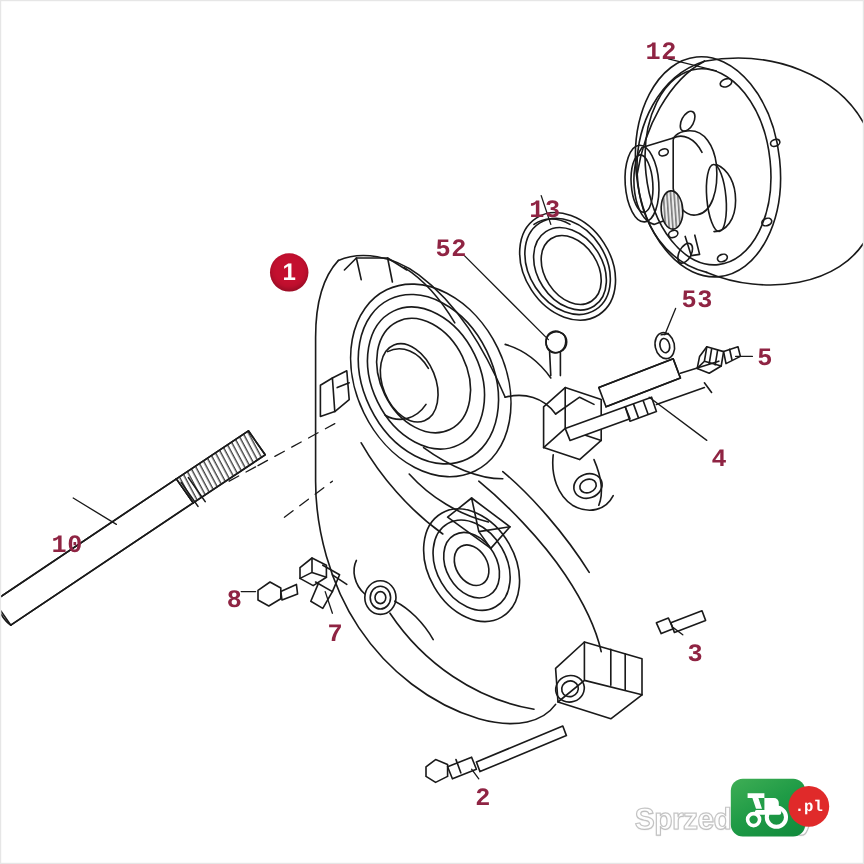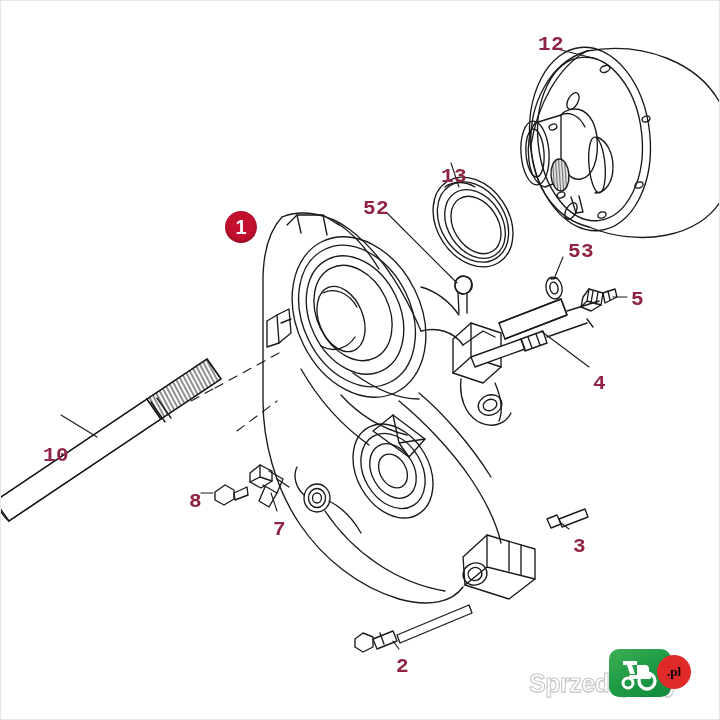--- a/index.html
+++ b/index.html
@@ -91,22 +91,22 @@
     height: 36px;
   }
   #wm-pl {
     position: absolute;
     left: 136px;
     top: 14px;
     width: 34px;
     height: 34px;
     border-radius: 50%;
     background: #e02a2a;
-    color: #000000;
-    font-family: Liberation Serif, serif;
+    color: #ffffff;
+    font-family: Liberation Mono, monospace;
     font-weight: bold;
     font-size: 13px;
     display: flex;
     align-items: center;
     justify-content: center;
   }
 </style>
 </head>
 <body>
 

